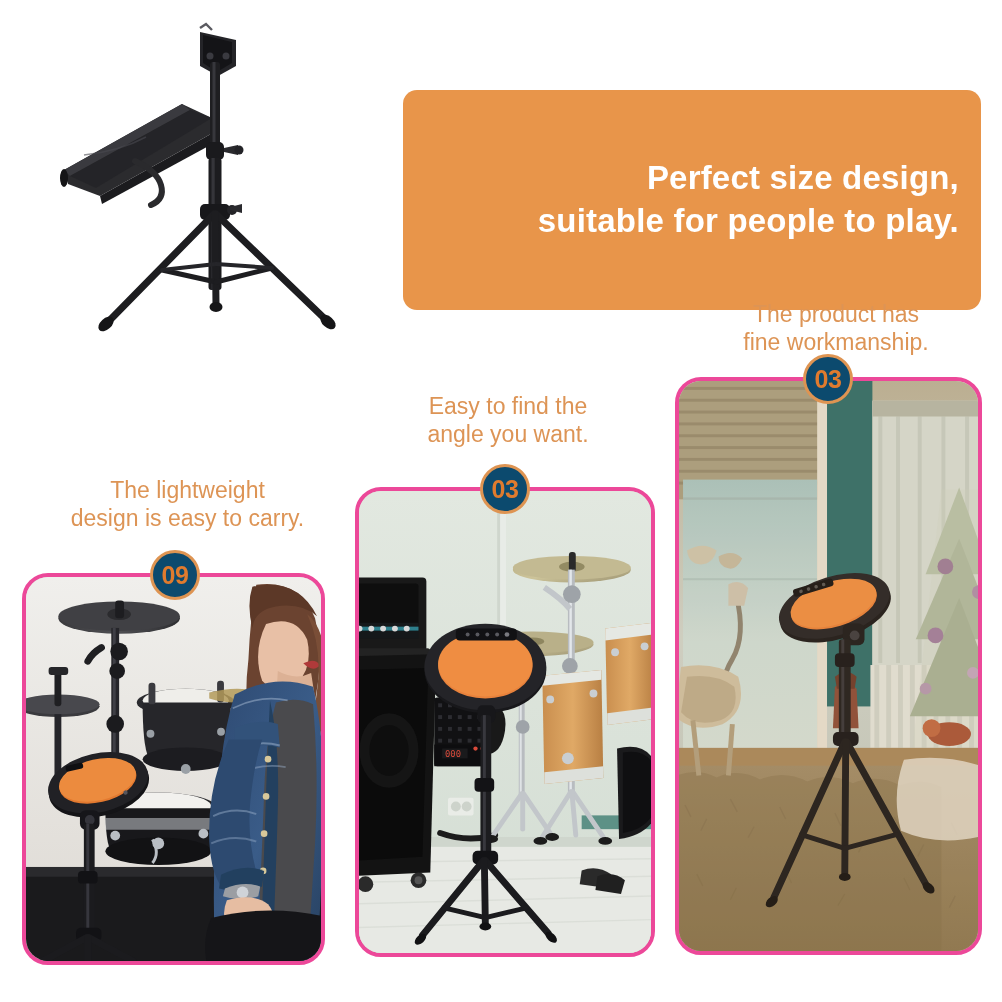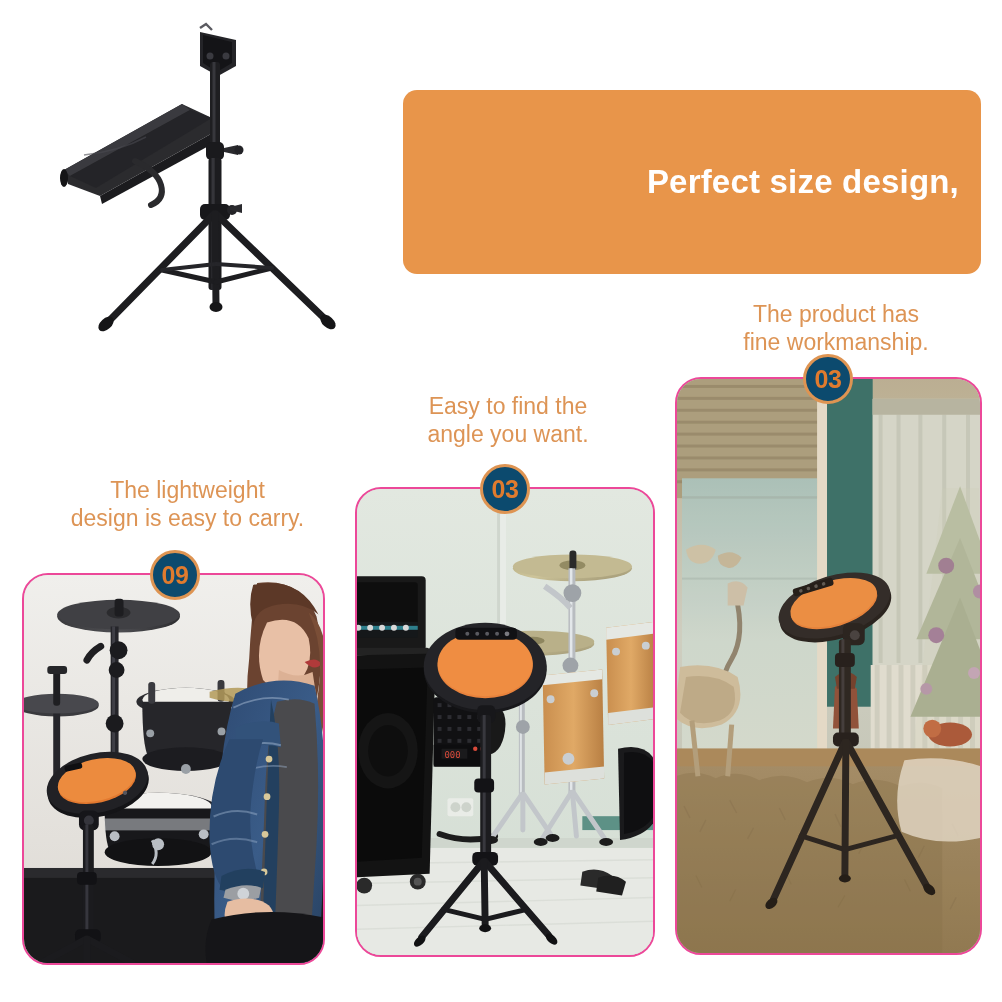--- a/index.html
+++ b/index.html
@@ -11,21 +11,21 @@
     position:relative;
   }
   .stage{position:absolute;inset:0;}
 
   
   .hero-product{position:absolute;left:40px;top:18px;width:330px;height:362px;}
   .hero-product svg{display:block;width:100%;height:100%;}
 
   
   .banner{
-    position:absolute;left:403px;top:90px;width:578px;height:184px;
+    position:absolute;left:403px;top:90px;width:578px;height:220px;
     background:#e8954a;border-radius:14px;
     display:flex;flex-direction:column;align-items:flex-end;justify-content:center;
     box-sizing:border-box;padding:0 22px 0 26px;
   }
   .banner-line{
     color:#ffffff;font-weight:bold;font-size:33px;line-height:1.30;
     letter-spacing:.2px;white-space:nowrap;text-align:right;
   }
   .banner-line.l2{align-self:flex-end;}
 
@@ -33,21 +33,21 @@
   .caption{
     position:absolute;color:#dd9455;font-size:23px;line-height:1.22;
     text-align:center;white-space:pre-line;
   }
   #cap-01{left:40px;top:476px;width:295px;}
   #cap-02{left:392px;top:392px;width:232px;}
   #cap-03{left:690px;top:300px;width:292px;}
 
   
   .panel{
-    position:absolute;border:2px solid #ec4899;border-radius:26px;
+    position:absolute;border:4px solid #ec4899;border-radius:26px;
     overflow:hidden;box-sizing:border-box;background:#d8d8d4;text-align:center;
   }
   .panel .photo{position:absolute;inset:0;}
   .panel .photo svg{display:block;width:100%;height:100%;}
 
   #panel-01{left:22px;top:573px;width:303px;height:392px;}
   #panel-02{left:355px;top:487px;width:300px;height:470px;}
   #panel-03{left:675px;top:377px;width:307px;height:578px;}
 
   
@@ -114,20 +114,21 @@
 
         <ellipse cx="66" cy="306" rx="9" ry="5.5" fill="#151517" transform="rotate(-42 66 306)"></ellipse>
         <ellipse cx="288" cy="304" rx="9" ry="5.5" fill="#151517" transform="rotate(42 288 304)"></ellipse>
         <ellipse cx="176" cy="289" rx="6.5" ry="5" fill="#151517"></ellipse>
       </g>
     </svg>
   </div>
 
   <div class="banner">
     <div class="banner-line">Perfect size design,</div>
+    <div class="banner-line l2">suitable for people to play.</div>
   </div>
 
   <div class="caption" id="cap-02">Easy to find the
 angle you want.</div>
 
   <div class="caption" id="cap-03">The product has
 fine workmanship.</div>
 
   <div class="caption" id="cap-01">The lightweight
 design is easy to carry.</div>

